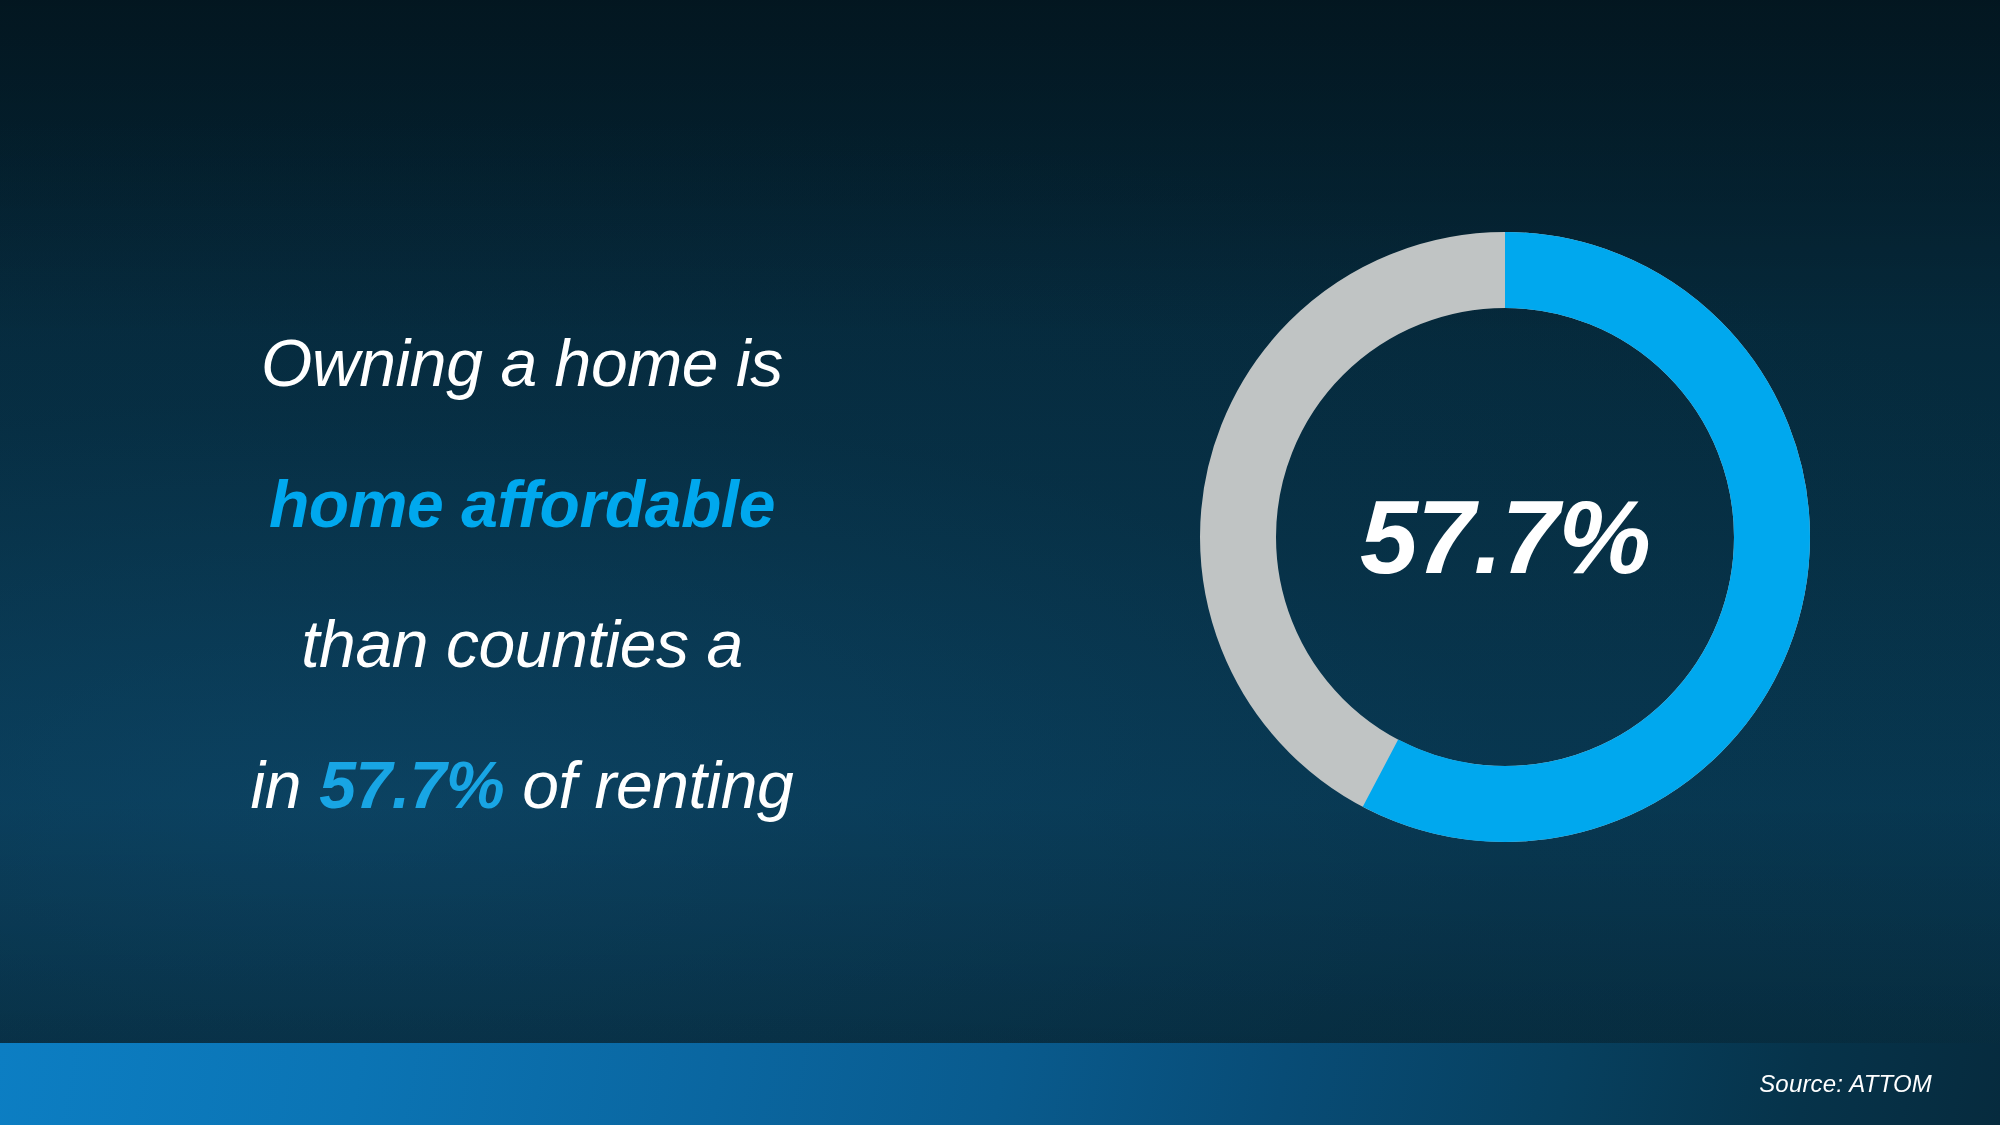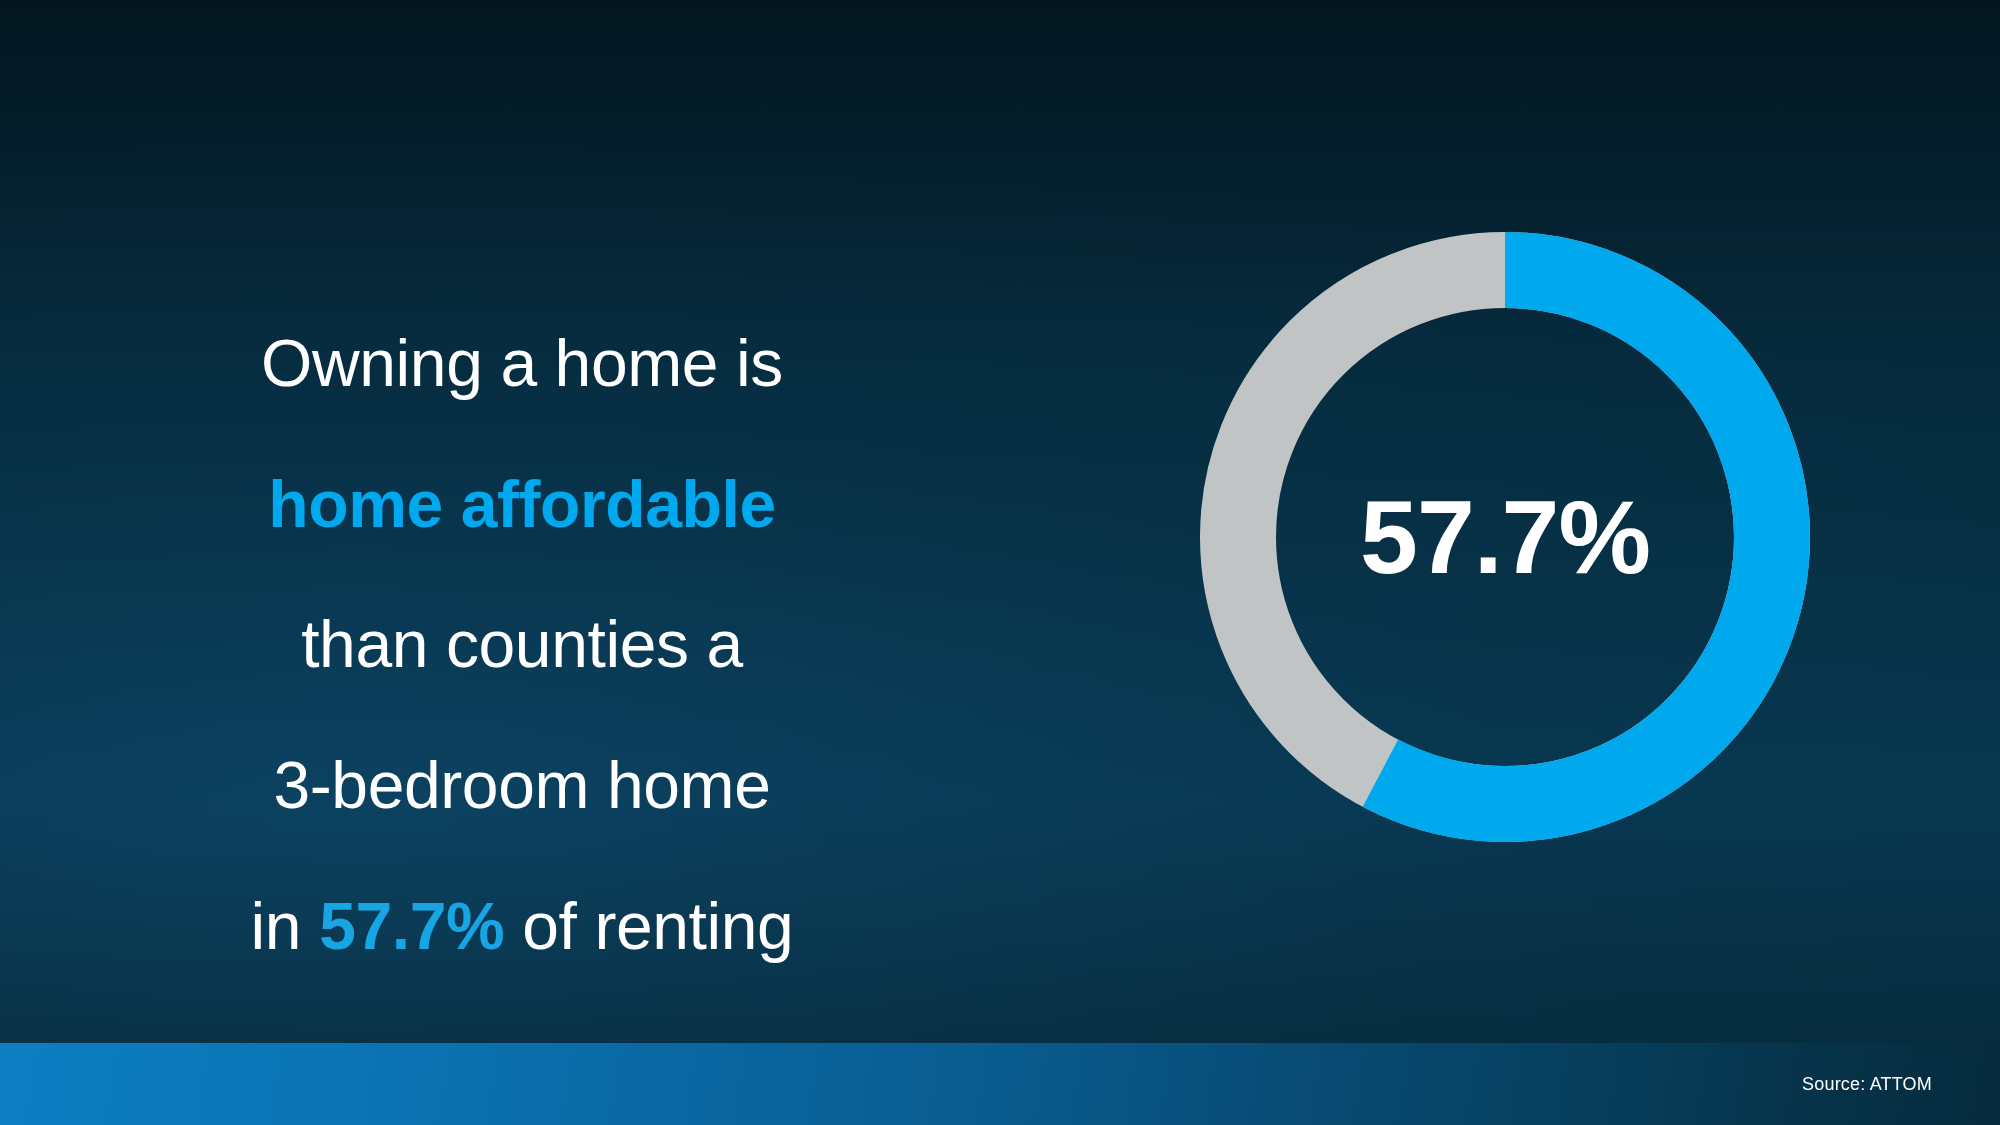--- a/index.html
+++ b/index.html
@@ -8,20 +8,21 @@
     padding: 0;
     background: #000;
   }
   #stage {
     position: relative;
     width: 2000px;
     height: 1125px;
     overflow: hidden;
     font-family: "Liberation Sans", sans-serif;
     background: #701a75;
+    font-style: italic;
   }
 
   
   .bg-base {
     position: absolute;
     inset: 0;
     background: linear-gradient(180deg,
         #04202E 0%,
         #052738 22%,
         #062F43 48%,
@@ -118,41 +119,40 @@
         #07405F 78%,
         #06334A 90%,
         #062B3E 100%);
   }
   .footer-source {
     position: absolute;
     right: 68px;
     top: 50%;
     transform: translateY(-50%);
     color: #FFFFFF;
-    font-size: 18px;
+    font-size: 24px;
     font-weight: 400;
     letter-spacing: 0.2px;
     white-space: nowrap;
   }
 </style>
 </head>
 <body>
 
 <div id="stage">
 
   <div class="bg-base"></div>
   <div class="bg-sheen"></div>
   <div class="bg-vignette"></div>
 
   <div class="headline-wrap">
     <div class="headline">
       <span class="hl-line">Owning a home is</span>
       <span class="hl-line accent">home affordable</span>
       <span class="hl-line">than counties a</span>
-      <span class="hl-line">3-bedroom home</span>
       <span class="hl-line"><span>in </span><span class="accent-num">57.7%</span><span> of renting</span></span>
     </div>
   </div>
 
   <div class="donut-wrap">
     <svg class="donut-svg" viewBox="0 0 618 618">
 
       <circle cx="309" cy="309" r="267" fill="none" stroke="#C0C4C4" stroke-width="76"></circle>
 
       <circle id="donut-value-arc" cx="309" cy="309" r="267" fill="none" stroke="#00A8EE" stroke-width="76" transform="rotate(-90 309 309)" stroke-dasharray="967.9812452387799 1677.6104770169495"></circle>

